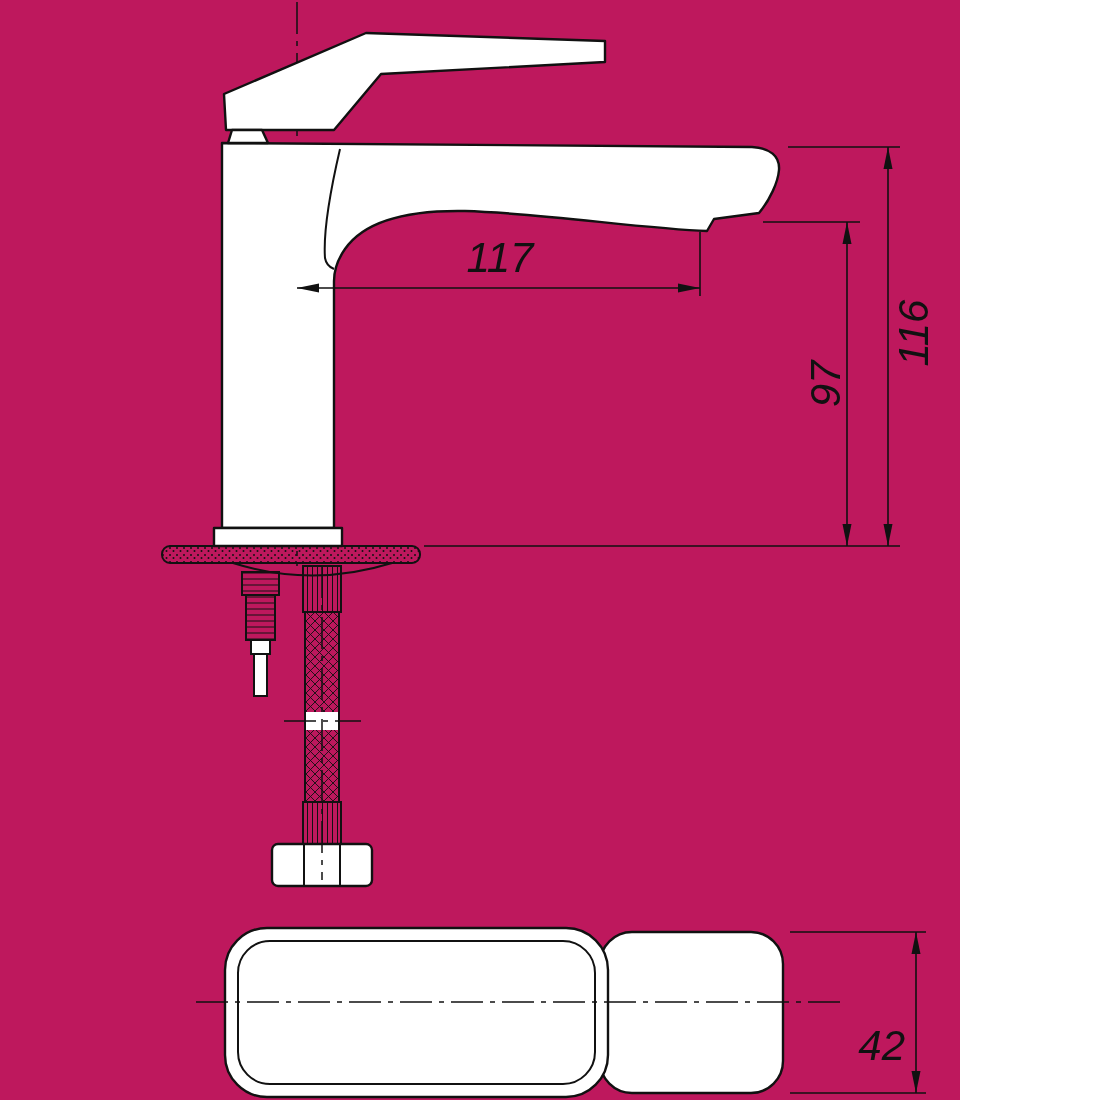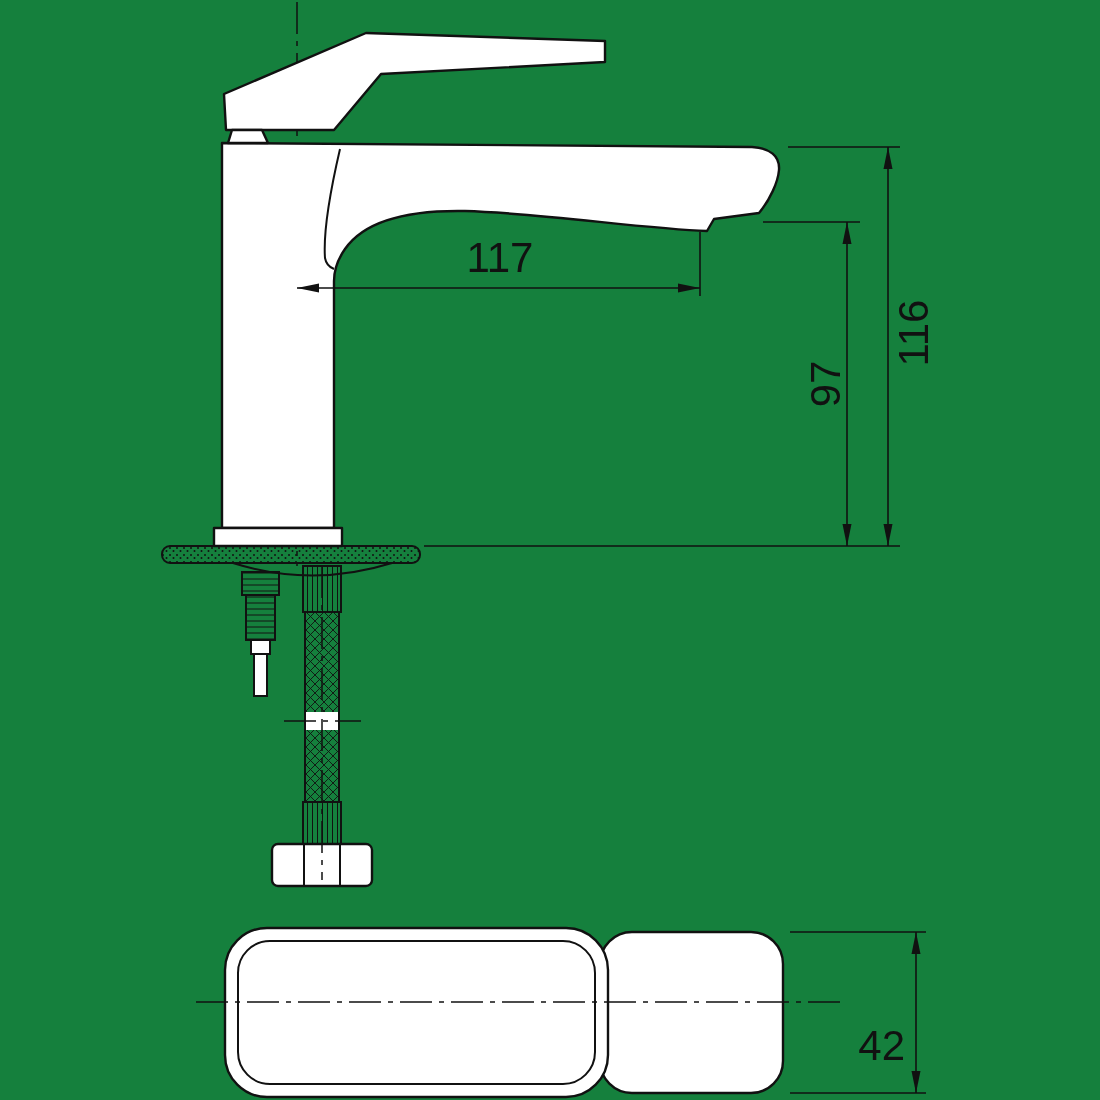--- a/index.html
+++ b/index.html
@@ -3,24 +3,25 @@
 <meta charset="utf-8">
 <style>
   html, body {
     margin: 0;
     padding: 0;
     background: #ffffff;
     font-family: "Liberation Sans", sans-serif;
   }
   .canvas {
     position: relative;
-    width: 1100px;
+    width: 960px;
     height: 1100px;
-    background: #15803d;
+    background: #be185d;
     overflow: hidden;
+    font-style: italic;
   }
   svg { display: block; }
   .outline      { fill: #ffffff; stroke: #111111; stroke-width: 2.4; stroke-linejoin: round; }
   .detail       { fill: none;    stroke: #111111; stroke-width: 2;   stroke-linejoin: round; }
   .thin         { fill: none;    stroke: #111111; stroke-width: 1.6; }
   .centerline   { fill: none;    stroke: #111111; stroke-width: 1.5; stroke-dasharray: 32 7 5 7; }
   .arrow        { fill: #111111; stroke: none; }
   .dimtext      { font-family: "Liberation Sans", sans-serif; font-size: 42px; fill: #111111; }
 </style>
 </head>

